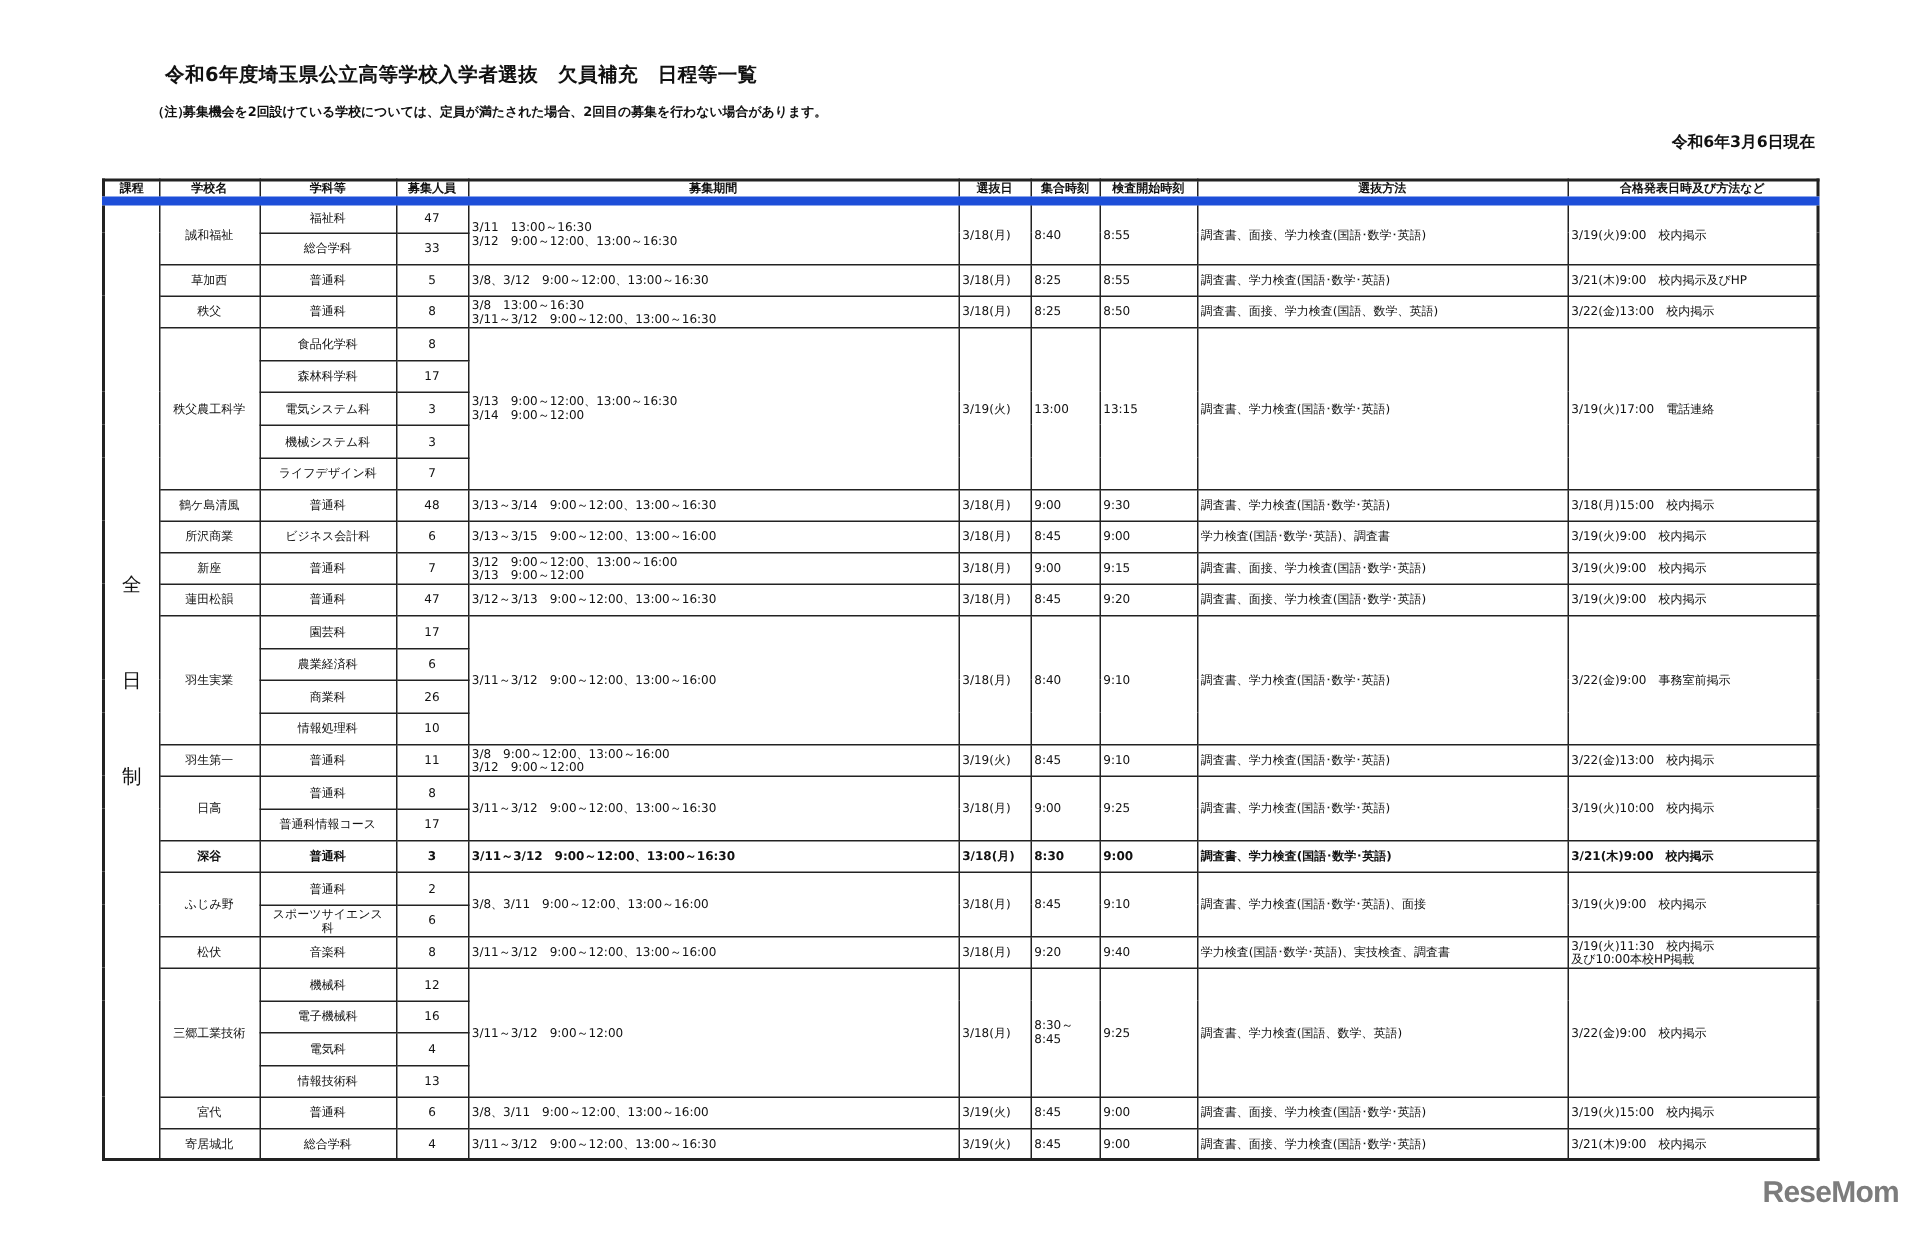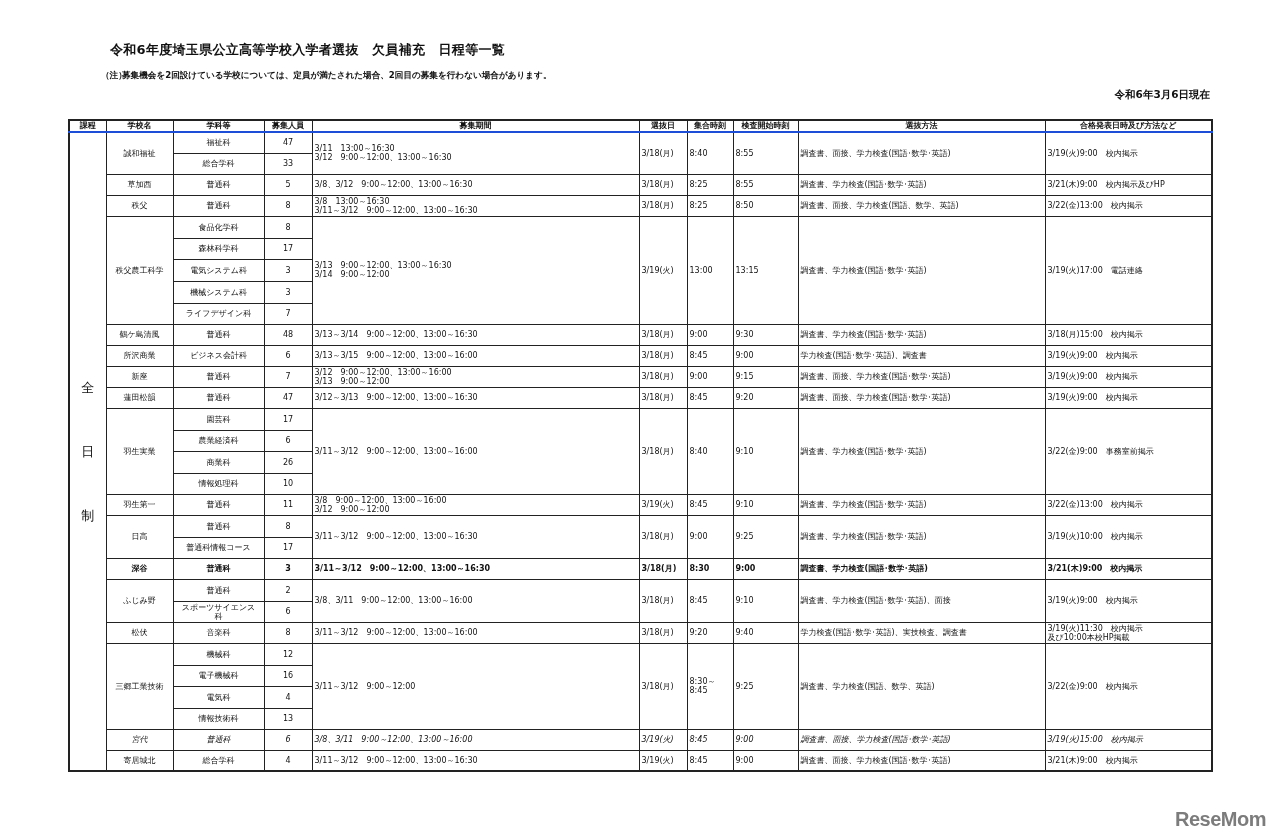--- a/index.html
+++ b/index.html
@@ -5,27 +5,27 @@
   html,body{margin:0;padding:0;background:#fff;}
   body{width:1280px;height:831px;position:relative;overflow:hidden;font-family:"DejaVu Sans",sans-serif;color:#111;}
   .title{position:absolute;left:110px;top:41px;font-size:13px;font-weight:bold;letter-spacing:0.3px;white-space:pre;}
   .notes{position:absolute;left:101px;top:70px;font-size:8.6px;line-height:11px;font-weight:bold;}
   .notes .row{display:flex;}
   .notes .lbl{width:21px;}
   .asof{position:absolute;right:70px;top:88px;font-size:10.5px;font-weight:bold;}
   table{position:absolute;left:68px;top:119px;border-collapse:collapse;table-layout:fixed;width:1143px;font-size:8px;}
   td,th{border:1px solid #222;padding:0 2px;overflow:hidden;white-space:nowrap;}
   thead th{height:10px;font-weight:bold;font-size:8px;text-align:center;line-height:10px;}
-  thead tr{border-bottom:2px solid #1d4ed8;}
+  thead tr{border-bottom:6px solid #1d4ed8;}
   td.c{text-align:center;}
   td.l{text-align:left;}
   td.pre{white-space:pre;line-height:9px;}
   td.course{text-align:center;font-size:13px;line-height:32px;font-weight:normal;}
   table{border:2px solid #222;}
-  .logo{position:absolute;right:14px;bottom:0;font-size:20px;font-weight:bold;color:#7c7c7c;font-family:"Liberation Sans",sans-serif;letter-spacing:-0.5px;}
+  .logo{position:absolute;right:14px;bottom:24px;font-size:20px;font-weight:bold;color:#7c7c7c;font-family:"Liberation Sans",sans-serif;letter-spacing:-0.5px;}
 </style>
 </head>
 <body>
 
 <div class="title">令和6年度埼玉県公立高等学校入学者選抜　欠員補充　日程等一覧</div>
 
 <div class="notes">
   <div class="row">
       <span class="lbl">（注）</span>
       <span>募集機会を2回設けている学校については、定員が満たされた場合、2回目の募集を行わない場合があります。</span>
@@ -285,21 +285,21 @@
         <td class="c">16</td>
       </tr>
       <tr style="height: 22px;">
         <td class="c pre">電気科</td>
         <td class="c">4</td>
       </tr>
       <tr style="height: 21px;">
         <td class="c pre">情報技術科</td>
         <td class="c">13</td>
       </tr>
-      <tr style="height: 21px; font-style: italic;">
+      <tr style="height: 21px;">
         <td class="c">宮代</td>
         <td class="c pre">普通科</td>
         <td class="c">6</td>
         <td class="l pre">3/8、3/11　9:00～12:00、13:00～16:00</td>
         <td class="l">3/19(火)</td>
         <td class="l pre">8:45</td>
         <td class="l">9:00</td>
         <td class="l">調査書、面接、学力検査(国語･数学･英語)</td>
         <td class="l pre">3/19(火)15:00　校内掲示</td>
       </tr>

